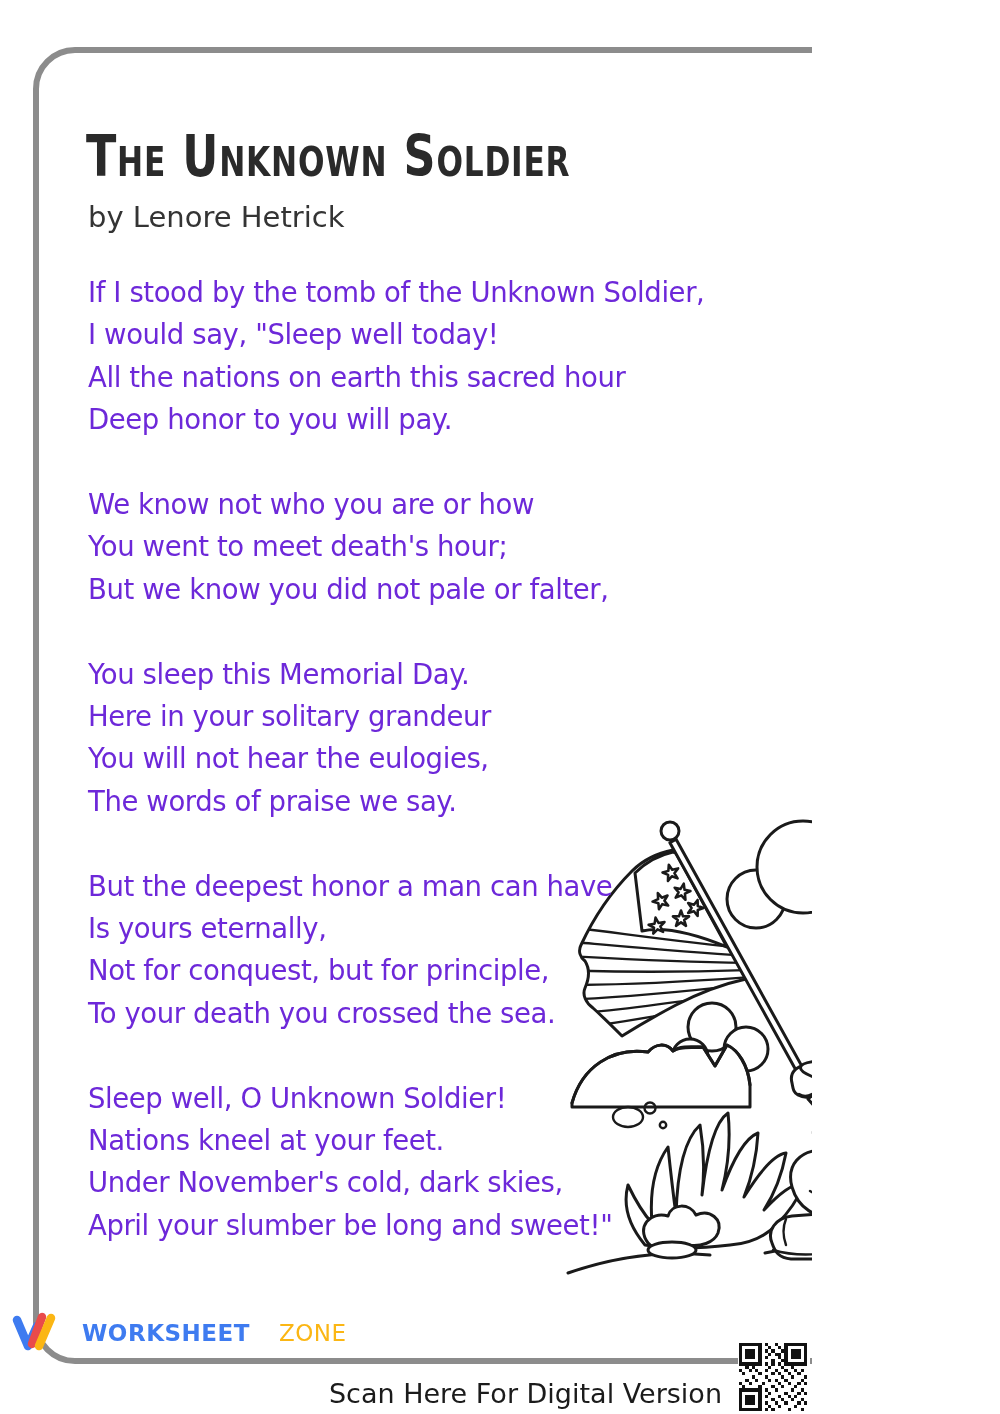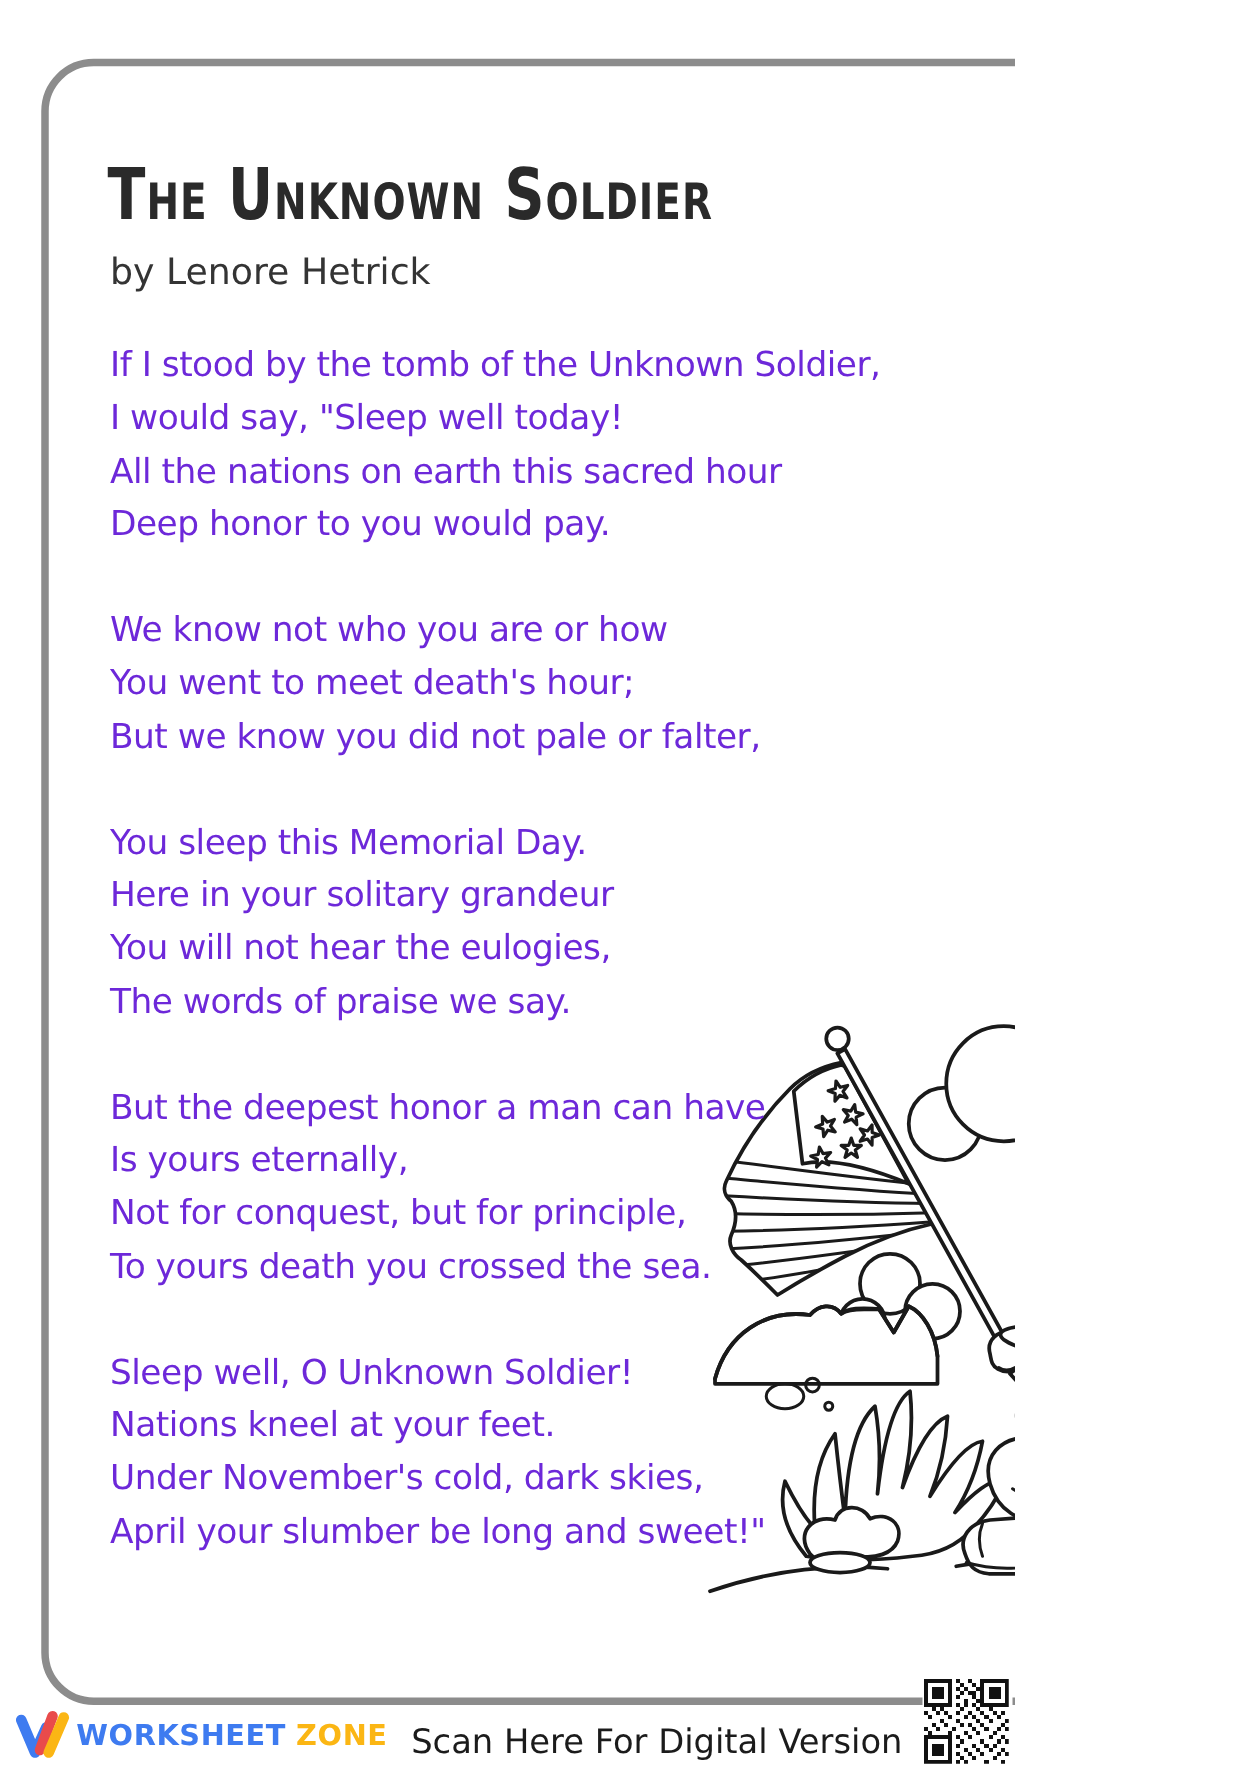--- a/index.html
+++ b/index.html
@@ -8,23 +8,23 @@
   .frame{position:absolute;left:33px;top:47px;width:929px;height:1317px;box-sizing:border-box;
          border:6px solid #8c8c8c;border-radius:42px;}
   .title{position:absolute;left:86px;top:126px;margin:0;font-weight:bold;font-variant:small-caps;
          font-size:57px;line-height:60px;letter-spacing:1px;color:#2a2a2a;white-space:nowrap;
          transform:scaleX(0.78);transform-origin:0 50%;}
   .byline{position:absolute;left:88px;top:200px;font-size:29px;color:#343434;}
   .poem{position:absolute;left:88px;top:271px;font-size:27.5px;line-height:42.4px;
         letter-spacing:-0.4px;color:#6d28d9;z-index:2;}
   .stanza{margin:0 0 42.4px 0;}
   .illu{position:absolute;left:560px;top:795px;width:440px;height:515px;z-index:1;}
-  .footer-logo{position:absolute;left:12px;top:1364px;height:50px;display:flex;align-items:center;gap:3px;z-index:3;}
+  .footer-logo{position:absolute;left:12px;top:1308px;height:50px;display:flex;align-items:center;gap:24px;z-index:3;}
   .logo-word1{font-size:23px;font-weight:bold;letter-spacing:0.5px;color:#3e7bf0;}
-  .logo-word2{font-size:23px;font-weight:bold;letter-spacing:0.5px;color:#fbb614;margin-left:5px;}
+  .logo-word2{font-size:23px;font-weight:normal;letter-spacing:0.5px;color:#fbb614;margin-left:5px;}
   .scan-text{position:absolute;right:90px;top:1378px;font-size:27px;color:#1b1b1b;z-index:3;margin-left:32px;}
   .qr{position:absolute;right:2px;top:1342px;width:70px;height:70px;background:#fff;padding:1px;z-index:4;}
   .qr svg{width:68px;height:68px;display:block;}
   svg .ln{fill:none;stroke:#1a1a1a;stroke-width:3;stroke-linecap:round;stroke-linejoin:round;}
   svg .fw{fill:#ffffff;stroke:#1a1a1a;stroke-width:3;stroke-linecap:round;stroke-linejoin:round;}
   svg .thin{fill:none;stroke:#1a1a1a;stroke-width:2.4;stroke-linecap:round;stroke-linejoin:round;}
 </style>
 </head>
 <body>
 
@@ -33,38 +33,38 @@
   <div class="frame"></div>
 
   <h1 class="title">The Unknown Soldier</h1>
   <div class="byline">by Lenore Hetrick</div>
 
   <div class="poem">
     <div class="stanza">
       <div>If I stood by the tomb of the Unknown Soldier,</div>
       <div>I would say, "Sleep well today!</div>
       <div>All the nations on earth this sacred hour</div>
-      <div>Deep honor to you would pay.</div>
+      <div>Deep honor to you will pay.</div>
     </div>
     <div class="stanza">
       <div>We know not who you are or how</div>
       <div>You went to meet death's hour;</div>
       <div>But we know you did not pale or falter,</div>
     </div>
     <div class="stanza">
       <div>You sleep this Memorial Day.</div>
       <div>Here in your solitary grandeur</div>
       <div>You will not hear the eulogies,</div>
       <div>The words of praise we say.</div>
     </div>
     <div class="stanza">
       <div>But the deepest honor a man can have</div>
       <div>Is yours eternally,</div>
       <div>Not for conquest, but for principle,</div>
-      <div>To yours death you crossed the sea.</div>
+      <div>To your death you crossed the sea.</div>
     </div>
     <div class="stanza">
       <div>Sleep well, O Unknown Soldier!</div>
       <div>Nations kneel at your feet.</div>
       <div>Under November's cold, dark skies,</div>
       <div>April your slumber be long and sweet!"</div>
     </div>
   </div>
 
   <svg class="illu" viewBox="0 0 440 515" xmlns="http://www.w3.org/2000/svg">

